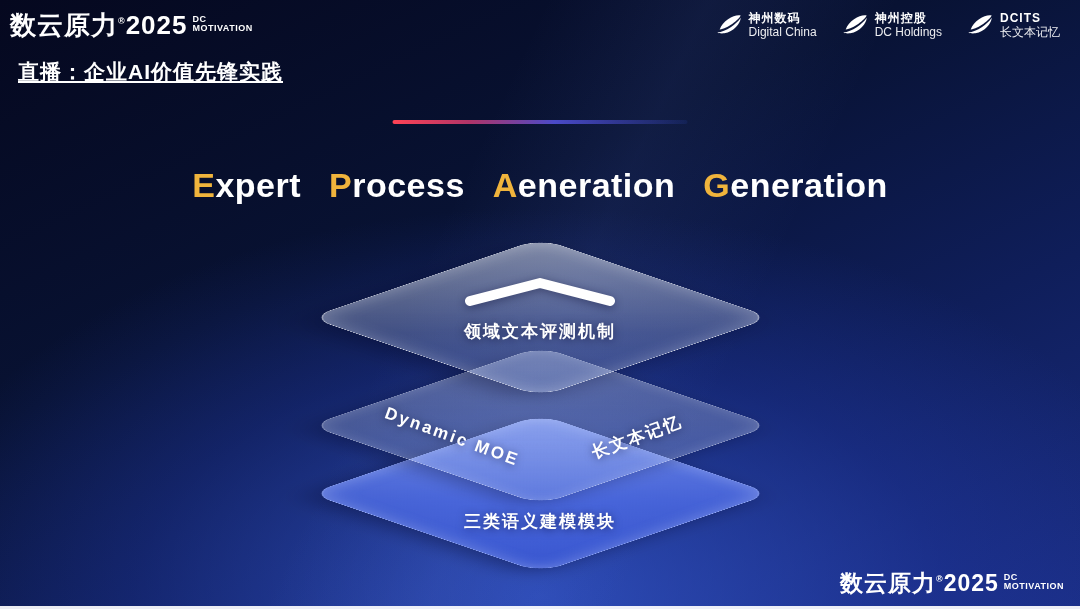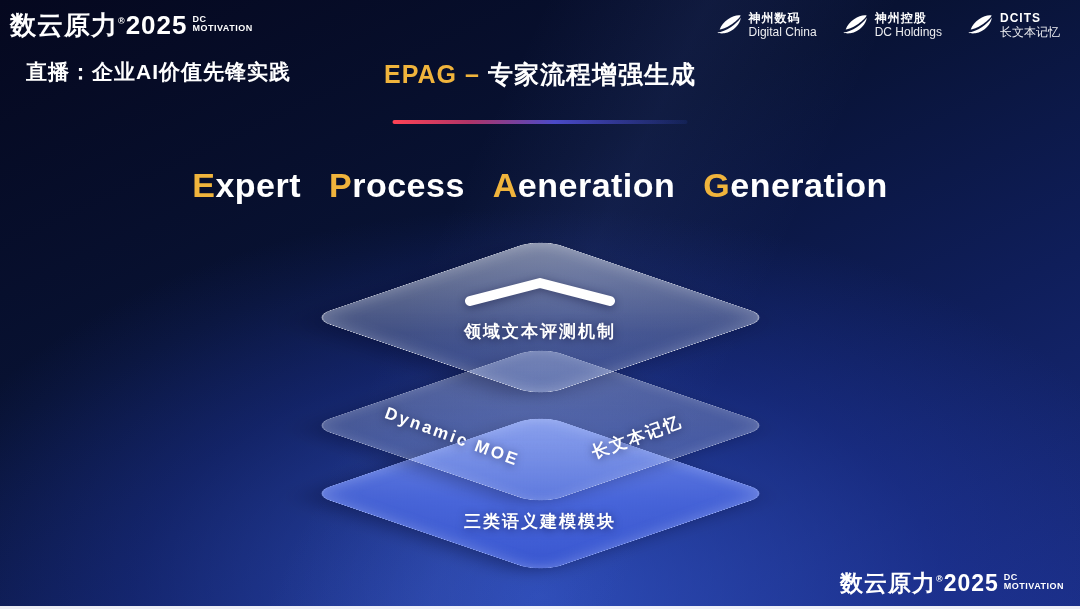--- a/index.html
+++ b/index.html
@@ -20,21 +20,21 @@
   .brand-top { left: 10px; top: 8px; }
   .brand-bottom { right: 16px; bottom: 10px; }
   .brand-main { font-weight: bold; letter-spacing: 1px; }
   .brand-top .brand-main { font-size: 26px; }
   .brand-bottom .brand-main { font-size: 23px; }
   .brand-main sup { font-size: 9px; vertical-align: super; }
   .brand-suffix { display: inline-flex; flex-direction: column; margin-left: 5px; line-height: 1.05; padding-bottom: 3px; }
   .brand-suffix span { font-size: 9px; letter-spacing: 0.5px; font-weight: bold; }
 
   
-  .subtitle { position: absolute; left: 26px; top: 58px; font-size: 21px; font-weight: bold; letter-spacing: 1px; }
+  .subtitle { position: absolute; left: 18px; top: 58px; font-size: 21px; font-weight: bold; letter-spacing: 1px; text-decoration: underline; }
   .page-title { position: absolute; left: 50%; top: 58px; transform: translateX(-50%); font-size: 25px; font-weight: bold; letter-spacing: 1px; white-space: nowrap; }
   .page-title .gold { color: #f0b43c; }
   .page-title .dash { color: #f0b43c; margin: 0 8px; }
   .title-rule {
     position: absolute; left: 50%; top: 120px; transform: translateX(-50%);
     width: 295px; height: 4px; border-radius: 2px;
     background: linear-gradient(90deg, #ff4355 0%, #b03468 26%, #4a4ac8 55%, rgba(42,80,216,0.12) 100%);
   }
 
   
@@ -93,23 +93,20 @@
   <div class="brand brand-top">
     <span class="brand-main"><span>数云原力</span><sup>®</sup><span>2025</span></span>
     <span class="brand-suffix">
       <span>DC</span>
       <span>MOTIVATION</span>
     </span>
   </div>
 
   <div class="subtitle">直播：企业AI价值先锋实践</div>
 
-  <div class="page-title">
-    <span class="gold">EPAG</span><span class="dash">–</span><span>专家流程增强生成</span>
-  </div>
   <div class="title-rule"></div>
 
   <div class="logo-row">
     <div class="logo">
       <span>
         <svg viewBox="0 0 36 36" width="28" height="28">
             <path d="M6 25 C10 13 26 5 33 7 C31 12 16 24 6 25 Z" fill="#fff"></path>
             <path d="M3 29 C14 28 28 18 33 10 C33 17 24 28 12 30 C8 30.5 4.5 30 3 29 Z" fill="#fff"></path>
           </svg>
       </span>

